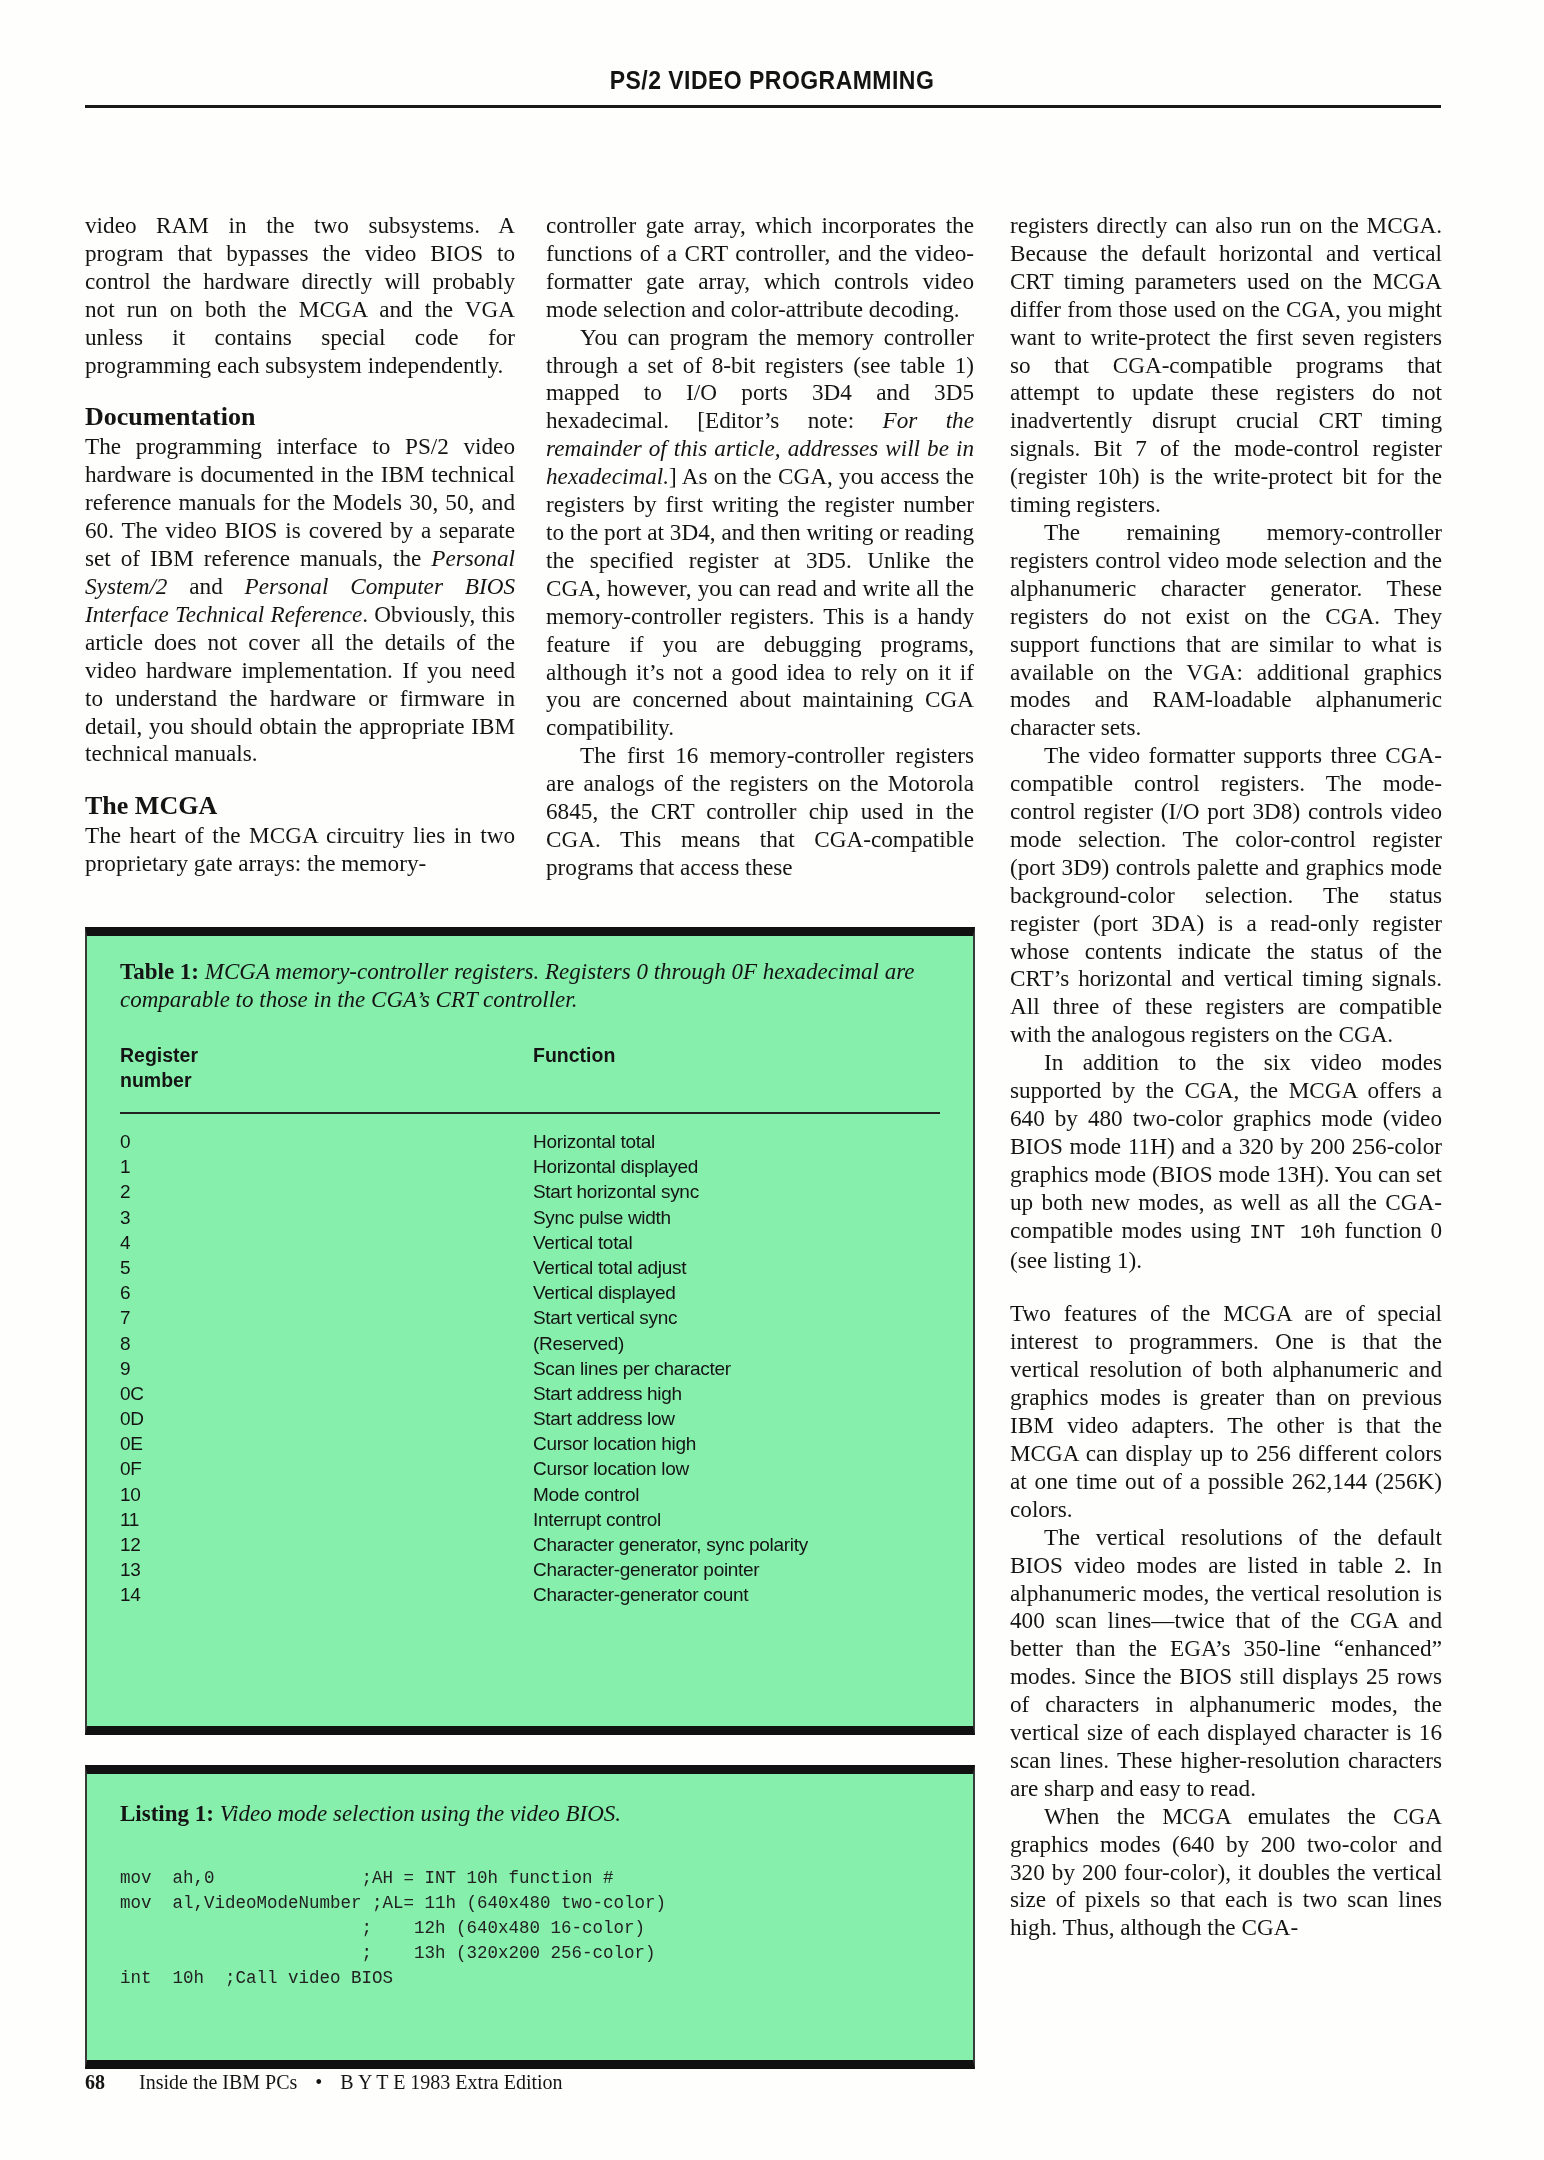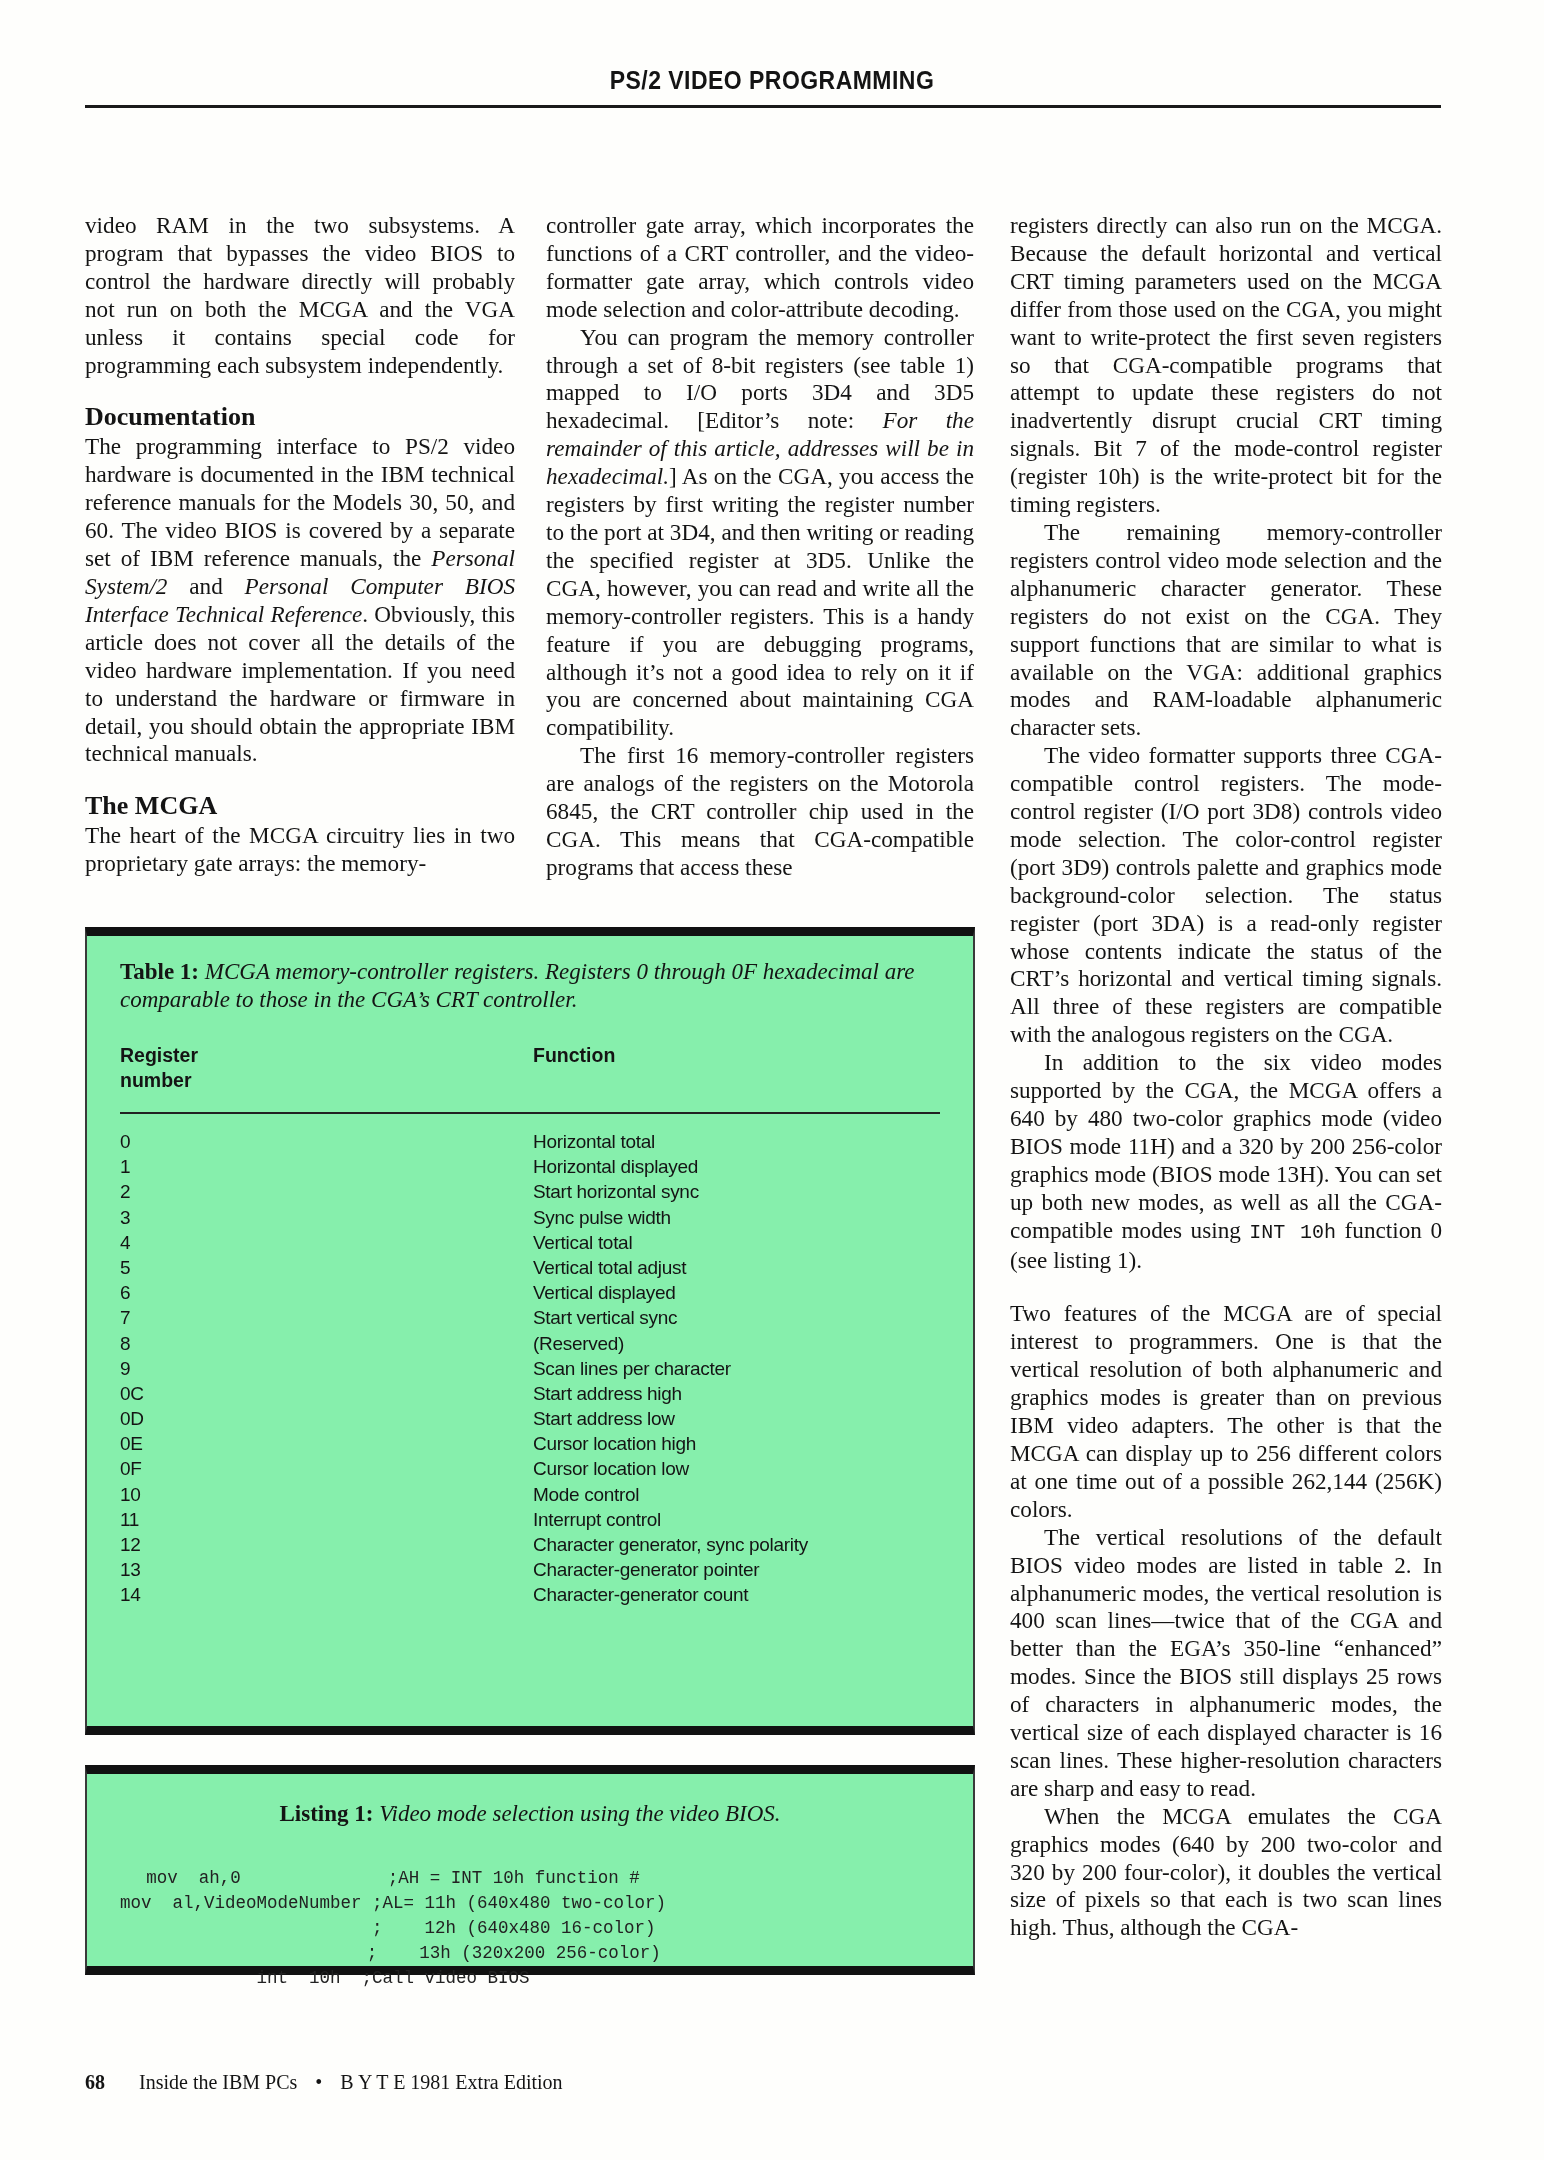--- a/index.html
+++ b/index.html
@@ -25,21 +25,21 @@
   #col1 { left: 85px; top: 172px; width: 430px; }
   #col2 { left: 546px; top: 172px; width: 428px; font-family: Liberation Serif, serif; }
   #col3 { left: 1010px; top: 172px; width: 432px; }
 
   .box {
     position: absolute; left: 85px; width: 890px; background: #86efac;
     border-left: 2px solid #3a3a3a; border-right: 2px solid #3a3a3a;
     border-top: 9px solid #111; border-bottom: 9px solid #111; box-sizing: border-box;
   }
   #table1 { top: 927px; height: 808px; }
-  #listing1 { top: 1765px; height: 210px; text-align: center; }
+  #listing1 { top: 1765px; height: 304px; }
 
   .caption { position: absolute; left: 33px; top: 22px; width: 820px; font-size: 23px; line-height: 28px; }
   .caption b { font-weight: bold; }
   .caption i { font-style: italic; }
 
   .th {
     position: absolute; font-family: "Liberation Sans", "DejaVu Sans", sans-serif; font-weight: bold;
     font-size: 19.5px; line-height: 25px;
   }
   .th-rule { position: absolute; left: 33px; top: 176px; width: 820px; height: 2px; background: #222; }
@@ -178,14 +178,14 @@
 <div class="box" id="listing1">
   <div class="caption" style="top:26px;"><b>Listing 1:</b> <i>Video mode selection using the video BIOS.</i></div>
   <div class="code">mov  ah,0              ;AH = INT 10h function #
 mov  al,VideoModeNumber ;AL= 11h (640x480 two-color)
                        ;    12h (640x480 16-color)
                        ;    13h (320x200 256-color)
 int  10h  ;Call video BIOS</div>
 </div>
 
 <div class="footer">
-  <span class="pg">68</span><span>Inside the IBM PCs</span><span class="bullet">•</span><span>B Y T E 1981 Extra Edition</span>
+  <span class="pg">68</span><span>Inside the IBM PCs</span><span class="bullet">•</span><span>B Y T E 1983 Extra Edition</span>
 </div>
 
 </body></html>

